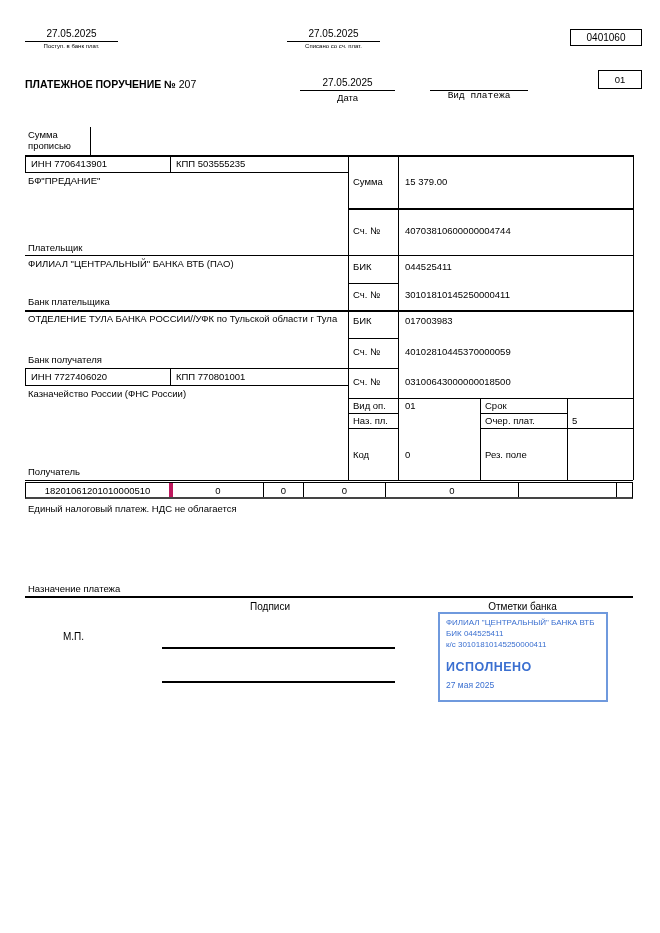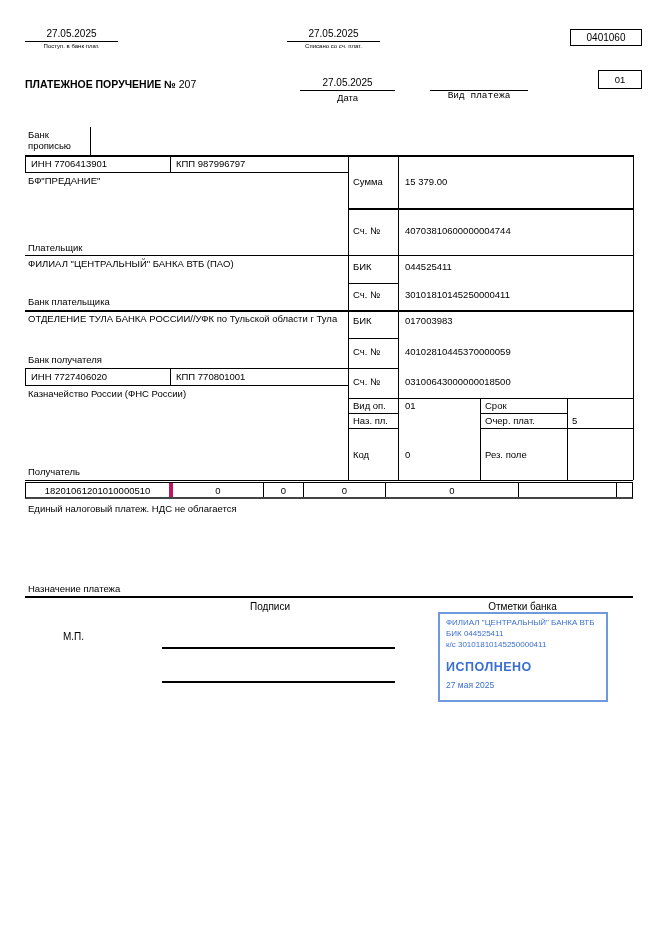--- a/index.html
+++ b/index.html
@@ -38,34 +38,34 @@
   <div class="t" style="left:25px;top:78px;font-size:10.5px;"><span class="b">ПЛАТЕЖНОЕ ПОРУЧЕНИЕ №</span>&nbsp;<span>207</span></div>
 
   <div class="t c" style="left:300px;top:77px;width:95px;font-size:10px;border-bottom:1px solid #000;padding-bottom:1px;">27.05.2025</div>
   <div class="t c" style="left:300px;top:93px;width:95px;">Дата</div>
 
   <div class="hl" style="left:430px;top:90px;width:98px;"></div>
   <div class="t c" style="left:430px;top:91px;width:98px;font-family:Liberation Mono, monospace;">Вид платежа</div>
 
   <div class="box" style="left:598px;top:70px;width:42px;height:17px;border-width:1px;font-size:9.5px;">01</div>
 
-  <div class="t wrap" style="left:28px;top:130px;width:58px;">Банк прописью</div>
+  <div class="t wrap" style="left:28px;top:130px;width:58px;">Сумма прописью</div>
   <div class="vl" style="left:90px;top:127px;height:28px;"></div>
   <div class="hl2" style="left:25px;top:155px;width:608px;"></div>
 
   <div class="vl" style="left:348px;top:155px;height:325px;"></div>
   <div class="vl" style="left:398px;top:155px;height:325px;"></div>
   <div class="vl" style="left:633px;top:155px;height:325px;"></div>
   <div class="vl" style="left:480px;top:398px;height:82px;"></div>
   <div class="vl" style="left:567px;top:398px;height:82px;"></div>
 
   <div class="vl" style="left:25px;top:155px;height:17px;"></div>
   <div class="vl" style="left:170px;top:155px;height:17px;"></div>
   <div class="t" style="left:31px;top:159px;">ИНН 7706413901</div>
-  <div class="t" style="left:176px;top:159px;">КПП 987996797</div>
+  <div class="t" style="left:176px;top:159px;">КПП 503555235</div>
   <div class="hl" style="left:25px;top:172px;width:323px;"></div>
 
   <div class="t" style="left:28px;top:176px;">БФ"ПРЕДАНИЕ"</div>
   <div class="t" style="left:28px;top:243px;">Плательщик</div>
   <div class="hl" style="left:25px;top:255px;width:608px;"></div>
 
   <div class="t" style="left:353px;top:177px;">Сумма</div>
   <div class="t" style="left:405px;top:177px;">15 379.00</div>
   <div class="hl2" style="left:348px;top:208px;width:285px;"></div>
 

